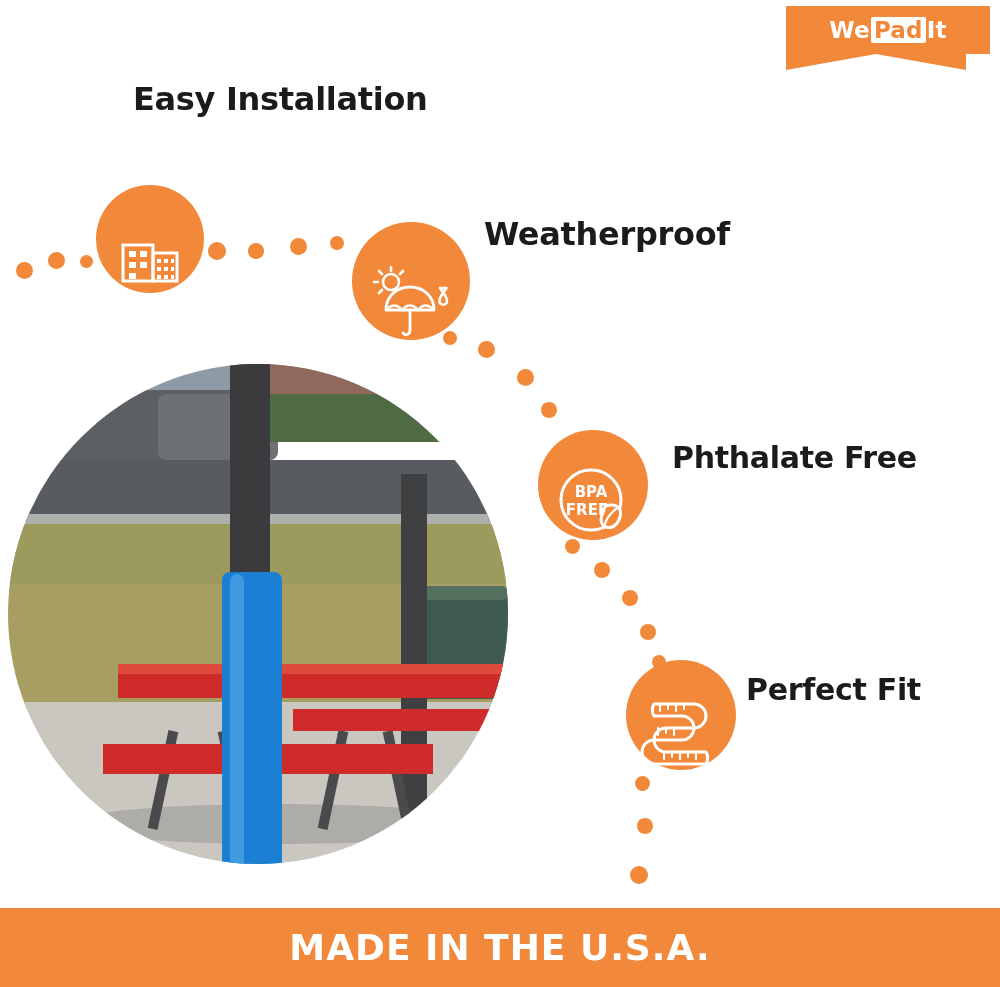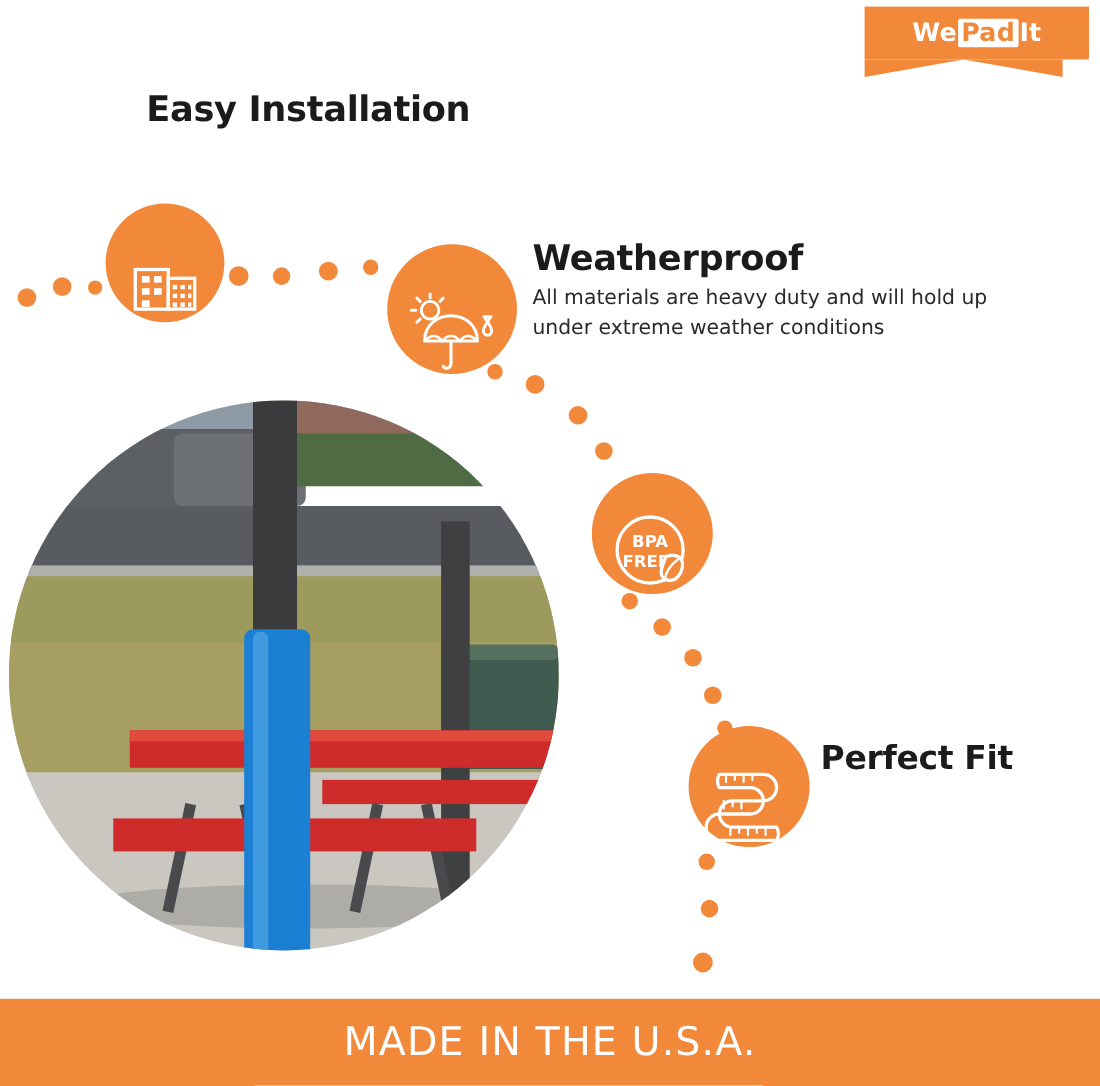--- a/index.html
+++ b/index.html
@@ -102,21 +102,21 @@
   .p-barrel-top{position:absolute;left:405px;top:222px;width:95px;height:14px;background:#55705f;border-radius:6px;}
   .p-shadow{position:absolute;left:60px;top:440px;width:420px;height:40px;background:rgba(90,90,90,.25);border-radius:50%;}
 
   
   .footer{
     position:absolute;left:0;top:908px;width:1000px;height:79px;
     background:#f1883a;display:flex;align-items:center;justify-content:center;
   }
   .footer-text{
     font-family:"DejaVu Sans", sans-serif;
-    font-weight:normal;font-size:36px;color:#ffffff;letter-spacing:1px;
+    font-weight:bold;font-size:36px;color:#ffffff;letter-spacing:1px;
   }
 </style>
 </head>
 <body>
 
 <div class="stage">
 
   <div class="logo-badge">
     <div class="tail"></div>
     <div class="logo-text">
@@ -141,40 +141,40 @@
       <rect x="38" y="32" width="4" height="4" fill="#ffffff"></rect>
       <rect x="45" y="32" width="4" height="4" fill="#ffffff"></rect>
       <rect x="52" y="32" width="3" height="4" fill="#ffffff"></rect>
       <rect x="38" y="40" width="4" height="4" fill="#ffffff"></rect>
       <rect x="45" y="40" width="4" height="4" fill="#ffffff"></rect>
       <rect x="52" y="40" width="3" height="4" fill="#ffffff"></rect>
     </svg>
   </div>
 
   <div class="feat-title" id="weather-title">Weatherproof</div>
-  <div class="feat-desc" id="weather-desc">All materials are heavy duty and will hold up under extreme weather conditions</div>
 
   <div class="icon-circle" id="icon-weather">
     <svg width="78" height="74" viewBox="0 0 78 74" fill="none" aria-hidden="true">
       <circle cx="19" cy="16" r="8" fill="none" stroke="#ffffff" stroke-width="2.6"></circle>
       <g stroke="#ffffff" stroke-width="2.6" stroke-linecap="round">
         <line x1="19" y1="1" x2="19" y2="5"></line>
         <line x1="7" y1="5" x2="10" y2="8"></line>
         <line x1="2" y1="16" x2="6" y2="16"></line>
         <line x1="7" y1="27" x2="10" y2="24"></line>
         <line x1="31" y1="5" x2="28" y2="8"></line>
       </g>
       <path d="M14 44 C14 29 26 21 38 21 C50 21 62 29 62 44 Z" fill="none" stroke="#ffffff" stroke-width="2.8" stroke-linejoin="round"></path>
       <path d="M14 44 C20 38 25 38 30 44 C35 38 41 38 46 44 C51 38 56 38 62 44" fill="none" stroke="#ffffff" stroke-width="2.4"></path>
       <line x1="38" y1="44" x2="38" y2="64" stroke="#ffffff" stroke-width="2.8" stroke-linecap="round"></line>
       <path d="M38 64 C38 69 33 70 31 67" fill="none" stroke="#ffffff" stroke-width="2.8" stroke-linecap="round"></path>
       <path d="M68 22 C72 28 75 31 75 35 a3.8 3.8 0 0 1 -7.6 0 c0 -4 3 -7 7 -13 z" fill="none" stroke="#ffffff" stroke-width="2.6" stroke-linejoin="round"></path>
     </svg>
   </div>
 
+  <div class="feat-title" id="phth-title">Phthalate Free</div>
 
   <div class="icon-circle" id="icon-bpa">
     <svg width="80" height="78" viewBox="0 0 80 78" fill="none" aria-hidden="true">
       <circle cx="38" cy="38" r="30" fill="none" stroke="#ffffff" stroke-width="3"></circle>
       <text x="38" y="35" text-anchor="middle" font-family="DejaVu Sans, sans-serif" font-size="15" font-weight="bold" fill="#ffffff">BPA</text>
       <text x="34" y="53" text-anchor="middle" font-family="DejaVu Sans, sans-serif" font-size="15" font-weight="bold" fill="#ffffff">FREE</text>
       <path d="M52 44 C66 40 70 48 66 58 C60 70 48 66 48 58 C48 52 52 48 52 44 Z" fill="#f1883a" stroke="#ffffff" stroke-width="3" stroke-linejoin="round"></path>
       <path d="M64 46 C56 52 52 58 51 66" fill="none" stroke="#ffffff" stroke-width="2.2" stroke-linecap="round"></path>
     </svg>
   </div>

